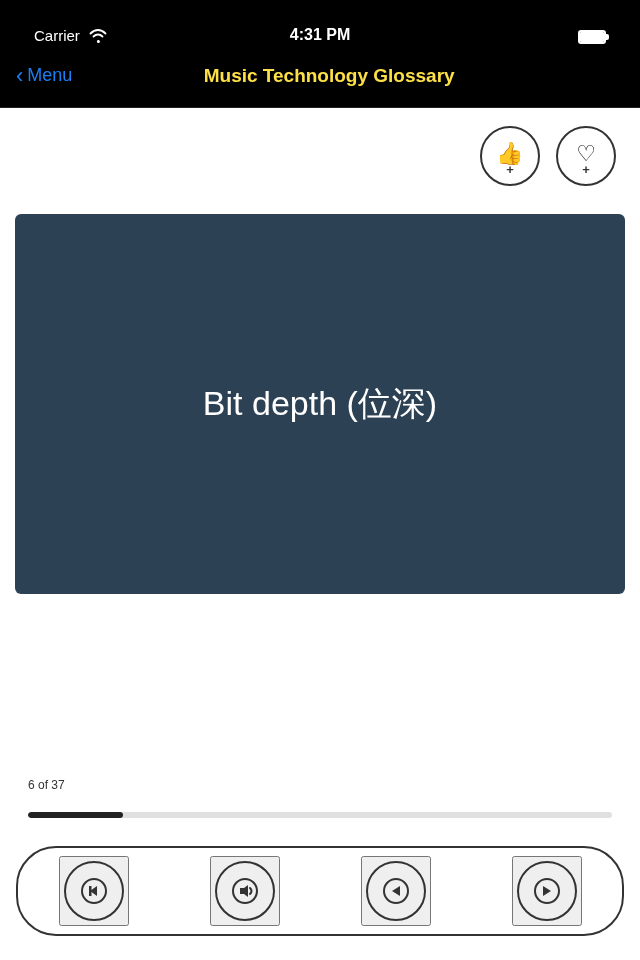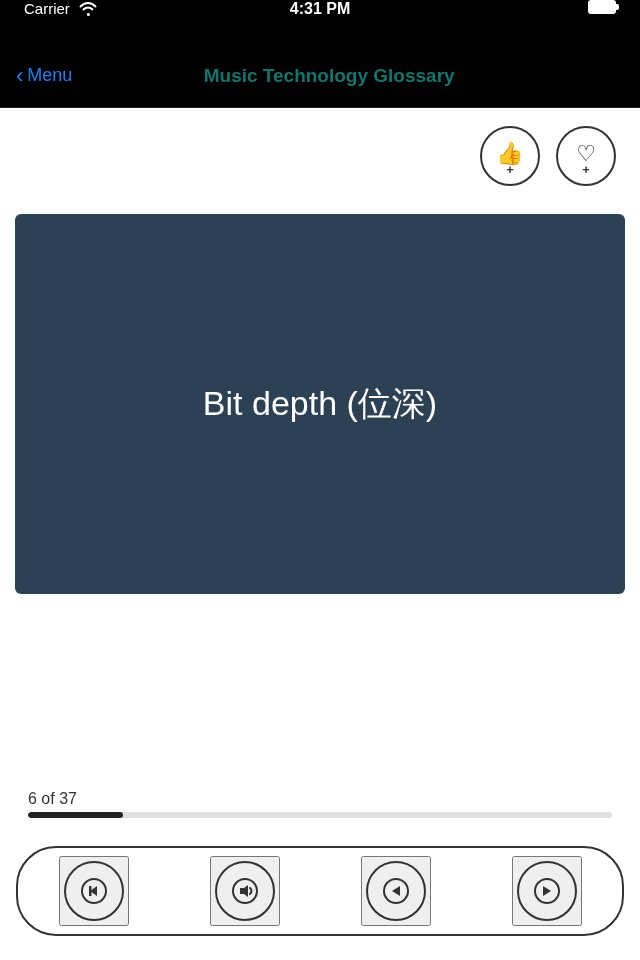--- a/index.html
+++ b/index.html
@@ -15,23 +15,23 @@
       font-family: -apple-system, 'Helvetica Neue', Helvetica, Arial, sans-serif;
       overflow: hidden;
       position: relative;
     }
 
     
     .status-bar {
       height: 44px;
       background: #000;
       display: flex;
-      align-items: flex-start;
+      align-items: flex-end;
       justify-content: space-between;
-      padding: 0 24px;
+      padding: 0 34px;
       color: #fff;
       font-size: 16px;
       font-weight: 500;
     }
 
     .status-bar-left {
       display: flex;
       align-items: center;
       gap: 8px;
       font-size: 15px;
@@ -101,21 +101,21 @@
 
     .nav-back-chevron {
       font-size: 22px;
       color: #1a7ff0;
       line-height: 1;
     }
 
     .nav-title {
       flex: 1;
       text-align: center;
-      color: #0f766e;
+      color: #fde047;
       font-size: 19px;
       font-weight: 600;
       padding-right: 70px;
       margin-left: 32px;
     }
 
     
     .content-area {
       background: #fff;
       height: calc(960px - 44px - 64px);
@@ -185,24 +185,24 @@
     }
 
     
     .progress-area {
       width: 100%;
       padding: 32px 28px 16px 28px;
       margin-top: auto;
     }
 
     .progress-label {
-      font-size: 16px;
+      font-size: 12px;
       color: #333;
       font-weight: 400;
-      margin-bottom: 4px;
+      margin-bottom: 20px;
     }
 
     .progress-bar-track {
       width: 100%;
       height: 6px;
       background: #e0e0e0;
       border-radius: 3px;
       overflow: hidden;
     }
 

